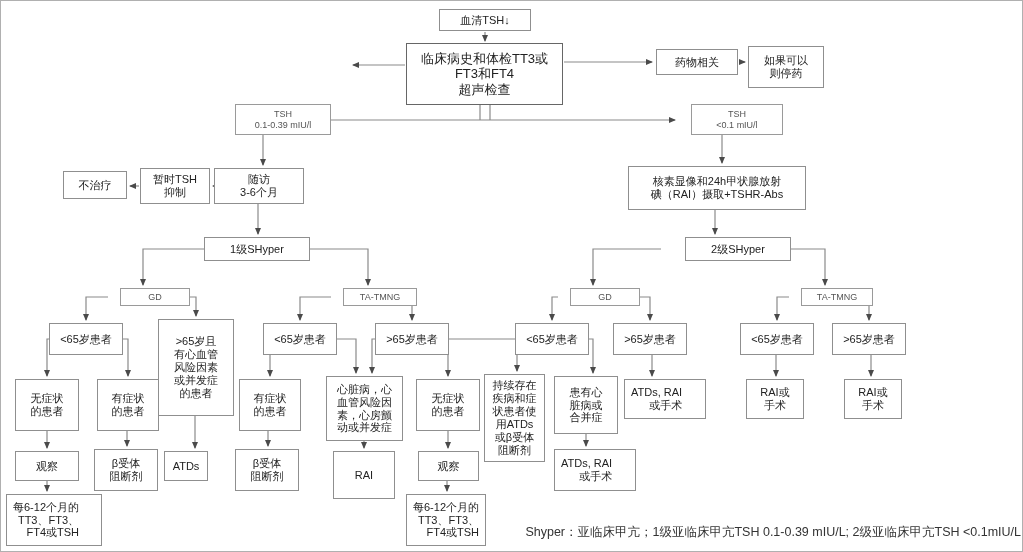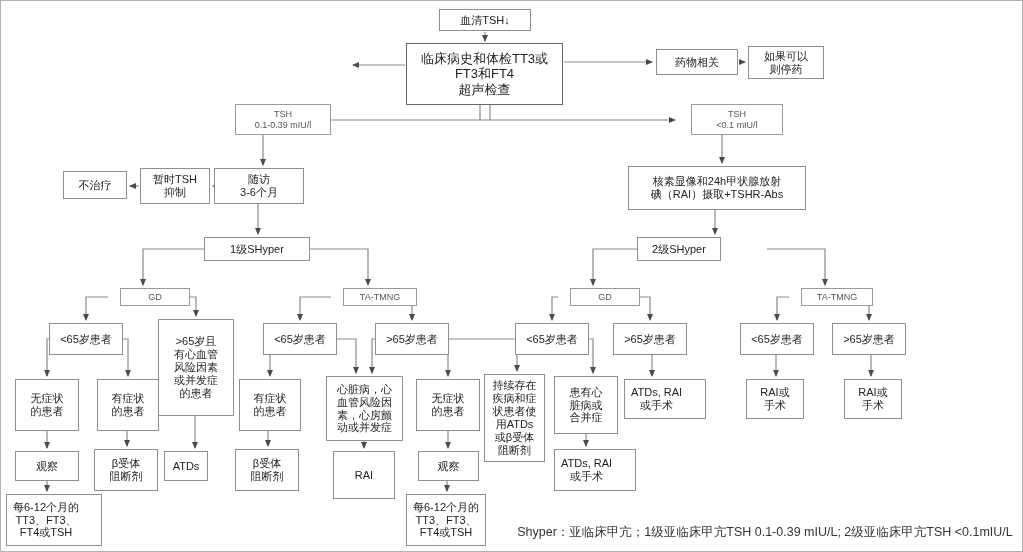--- a/index.html
+++ b/index.html
@@ -11,25 +11,25 @@
   .bx{
     position:absolute;box-sizing:border-box;background:#fff;
     border:1px solid #8f8f8f;
     display:flex;align-items:center;justify-content:center;
     text-align:center;white-space:pre-line;
     font-size:11px;line-height:1.18;color:#222;
     z-index:2;
   }
   .bx.md{font-size:13px;border-color:#666;}
   .bx.sm{font-size:9px;color:#555;border-color:#9a9a9a;margin-left:12px;}
-  .bx.al{justify-content:flex-start;text-align:center;padding-left:6px;}
+  .bx.al{justify-content:flex-start;text-align:right;padding-left:6px;}
   #connectors{position:absolute;left:0;top:0;z-index:1;}
   #legend{
     position:absolute;left:508px;top:506px;width:512px;height:42px;
-    font-size:12.5px;line-height:1.35;color:#333;text-align:center;z-index:2;
+    font-size:12.5px;line-height:1.35;color:#333;text-align:right;z-index:2;
     white-space:pre-line;
   }
 </style>
 </head>
 <body>
 
 <div id="stage">
 
   <svg id="connectors" width="1023" height="552" viewBox="0 0 1023 552">
     <defs>
@@ -85,38 +85,38 @@
       <path d="M46,480 L46,490" marker-end="url(#ah)"></path>
       <path d="M446,480 L446,490" marker-end="url(#ah)"></path>
     </g>
   </svg>
 
   <div class="bx" style="left:438px;top:8px;width:92px;height:22px">血清TSH↓</div>
   <div class="bx md" style="left:405px;top:42px;width:157px;height:62px">临床病史和体检TT3或
 FT3和FT4
 超声检查</div>
   <div class="bx" style="left:655px;top:48px;width:82px;height:26px">药物相关</div>
-  <div class="bx" style="left:747px;top:45px;width:76px;height:33px">如果可以
+  <div class="bx" style="left:747px;top:45px;width:76px;height:42px">如果可以
 则停药</div>
 
   <div class="bx sm" style="left:222px;top:103px;width:96px;height:31px">TSH
 0.1-0.39 mIU/l</div>
   <div class="bx sm" style="left:678px;top:103px;width:92px;height:31px">TSH
 &lt;0.1 mIU/l</div>
 
   <div class="bx" style="left:62px;top:170px;width:64px;height:28px">不治疗</div>
   <div class="bx" style="left:139px;top:167px;width:70px;height:36px">暂时TSH
 抑制</div>
   <div class="bx" style="left:213px;top:167px;width:90px;height:36px">随访
 3-6个月</div>
   <div class="bx" style="left:627px;top:165px;width:178px;height:44px">核素显像和24h甲状腺放射
 碘（RAI）摄取+TSHR-Abs</div>
 
   <div class="bx" style="left:203px;top:236px;width:106px;height:24px">1级SHyper</div>
-  <div class="bx" style="left:636px;top:236px;width:84px;height:24px">2级SHyper</div>
+  <div class="bx" style="left:684px;top:236px;width:106px;height:24px">2级SHyper</div>
 
   <div class="bx sm" style="left:107px;top:287px;width:70px;height:18px">GD</div>
   <div class="bx sm" style="left:330px;top:287px;width:74px;height:18px">TA-TMNG</div>
   <div class="bx sm" style="left:557px;top:287px;width:70px;height:18px">GD</div>
   <div class="bx sm" style="left:788px;top:287px;width:72px;height:18px">TA-TMNG</div>
 
   <div class="bx" style="left:48px;top:322px;width:74px;height:32px">&lt;65岁患者</div>
   <div class="bx" style="left:157px;top:318px;width:76px;height:97px">&gt;65岁且
 有心血管
 风险因素

